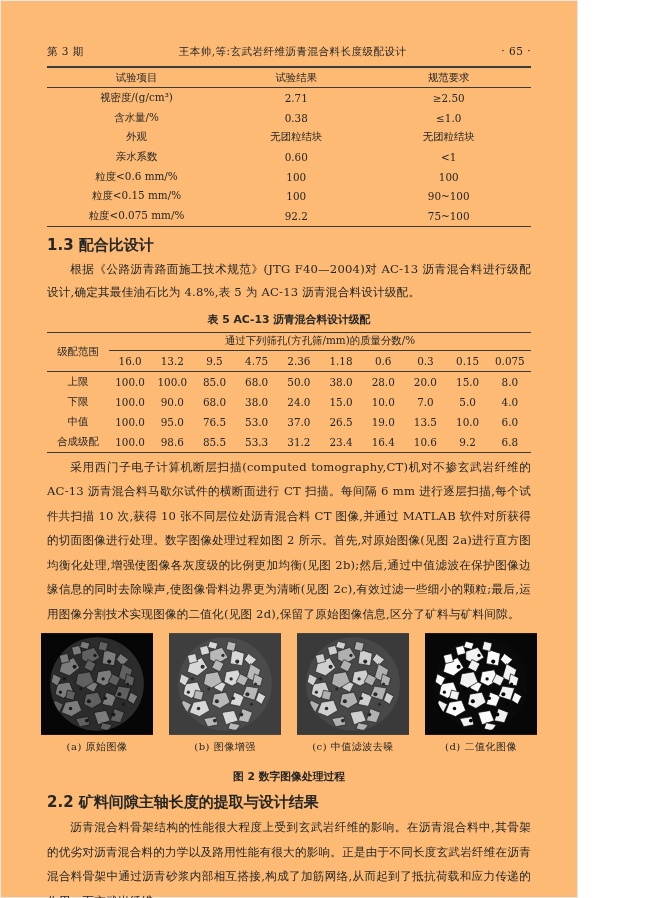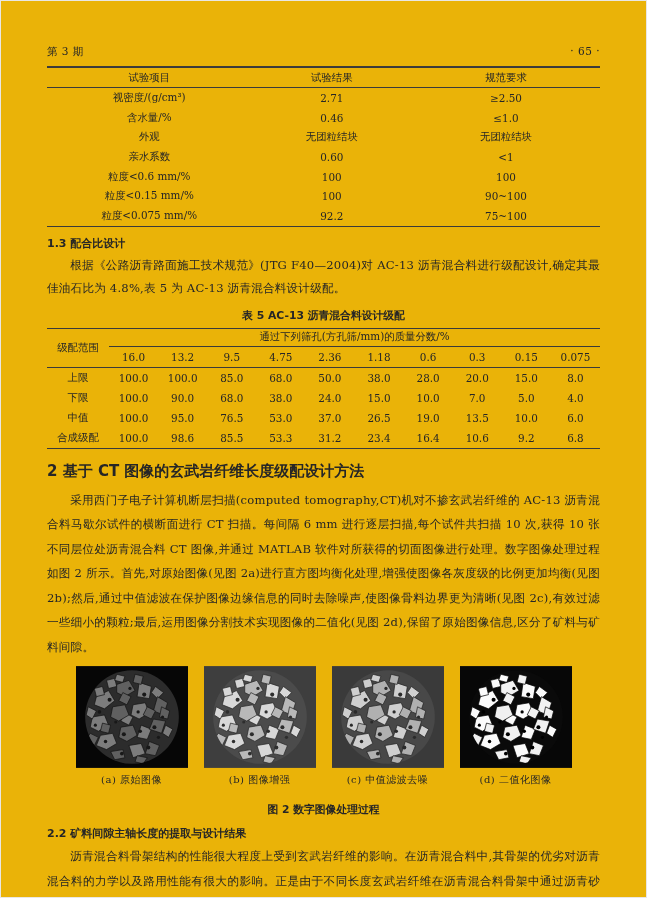--- a/index.html
+++ b/index.html
@@ -1,19 +1,19 @@
 <!DOCTYPE html>
 <html><head>
 <meta charset="utf-8">
 <style>
   html,body{margin:0;padding:0;background:#fff;}
   body{width:647px;height:898px;overflow:hidden;color:#262626;
        font-family:"DejaVu Serif","Liberation Serif",serif;}
-  .page{width:647px;height:898px;box-sizing:border-box;padding:44px 46px 0 46px;
-        background:#eab308;border:1px solid #e9e7e4;}
+  .page{width:578px;height:898px;box-sizing:border-box;padding:44px 46px 0 46px;
+        background:#fdba74;border:1px solid #e9e7e4;}
 
   
   .running-head{display:flex;justify-content:space-between;align-items:baseline;
                 font-size:10.5px;letter-spacing:.5px;}
   .rh-center{flex:1;text-align:center;}
   .head-rule{border:none;border-top:1.2px solid #3c3c3c;margin:7px 0 0 0;}
 
   
   .tbl-caption{font-family:"DejaVu Sans","Liberation Sans",sans-serif;font-weight:bold;
                font-size:10.8px;text-align:center;}
@@ -30,21 +30,21 @@
 
   .t5{font-size:10px;}
   .t5 col.lab{width:62px;}
   .t5 .spanh{height:17px;border-bottom:1px solid #3a3a3a;}
   .t5 .rowlab{border-bottom:1px solid #3a3a3a;}
   .t5 tr.sizes th{height:20px;border-bottom:1px solid #3a3a3a;}
   .t5 tbody td,.t5 tbody th{height:20px;}
 
   
   .subhead{font-family:"DejaVu Sans","Liberation Sans",sans-serif;font-weight:bold;
-           font-size:11px;margin:9px 0 3px;}
+           font-size:15px;margin:9px 0 3px;}
   .sec-head{font-family:"DejaVu Sans","Liberation Sans",sans-serif;font-weight:bold;
             font-size:15px;margin:13px 0 7px;}
 
   
   p.body{margin:2px 0 0;font-size:11.6px;line-height:24.5px;text-align:justify;
          text-indent:2em;letter-spacing:.2px;}
   p.tight{line-height:23px;}
 
   
   figure{margin:7px 0 0;}
@@ -121,20 +121,21 @@
         <circle cx="63" cy="64" r="1.8"></circle>
       <circle cx="81" cy="70" r="1.6"></circle>
     </g>
   </defs>
 </svg>
 
 <div class="page">
 
   <header class="running-head">
     <span>第 3 期</span>
+    <span class="rh-center">王本帅,等:玄武岩纤维沥青混合料长度级配设计</span>
     <span>· 65 ·</span>
   </header>
   <hr class="head-rule">
 
   <table class="booktab t4">
     <colgroup>
         <col class="c1">
         <col class="c2">
         <col class="c3">
       </colgroup>
@@ -146,21 +147,21 @@
       </tr>
     </thead>
     <tbody>
       <tr>
           <td>视密度/(g/cm³)</td>
           <td>2.71</td>
           <td>≥2.50</td>
         </tr>
       <tr>
           <td>含水量/%</td>
-          <td>0.46</td>
+          <td>0.38</td>
           <td>≤1.0</td>
         </tr>
       <tr>
           <td>外观</td>
           <td>无团粒结块</td>
           <td>无团粒结块</td>
         </tr>
       <tr>
           <td>亲水系数</td>
           <td>0.60</td>
@@ -269,21 +270,20 @@
           <td>31.2</td>
           <td>23.4</td>
           <td>16.4</td>
           <td>10.6</td>
           <td>9.2</td>
           <td>6.8</td>
       </tr>
     </tbody>
   </table>
 
-  <h2 class="sec-head">2  基于 CT 图像的玄武岩纤维长度级配设计方法</h2>
   <p class="body">采用西门子电子计算机断层扫描(computed tomography,CT)机对不掺玄武岩纤维的 AC-13 沥青混合料马歇尔试件的横断面进行 CT 扫描。每间隔 6 mm 进行逐层扫描,每个试件共扫描 10 次,获得 10 张不同层位处沥青混合料 CT 图像,并通过 MATLAB 软件对所获得的切面图像进行处理。数字图像处理过程如图 2 所示。首先,对原始图像(见图 2a)进行直方图均衡化处理,增强使图像各灰度级的比例更加均衡(见图 2b);然后,通过中值滤波在保护图像边缘信息的同时去除噪声,使图像骨料边界更为清晰(见图 2c),有效过滤一些细小的颗粒;最后,运用图像分割技术实现图像的二值化(见图 2d),保留了原始图像信息,区分了矿料与矿料间隙。</p>
 
   <figure>
     <div class="panels">
       <div class="panel">
         <svg class="ct pa" viewBox="0 0 110 100">
           <rect class="bgr" width="110" height="100"></rect>
           <circle class="mx" cx="55" cy="50" r="46"></circle>
           <g clip-path="url(#cclip)">
               <use href="#stones"></use>

